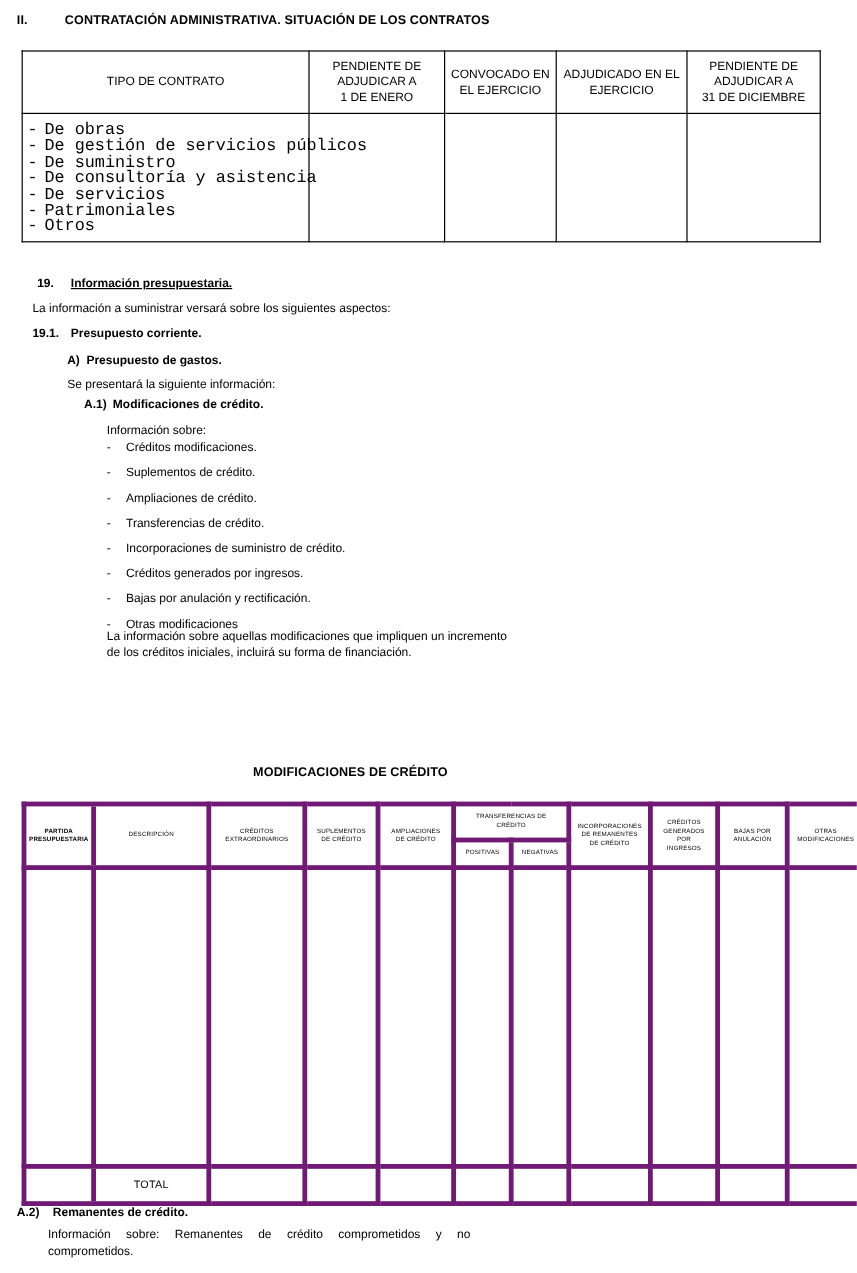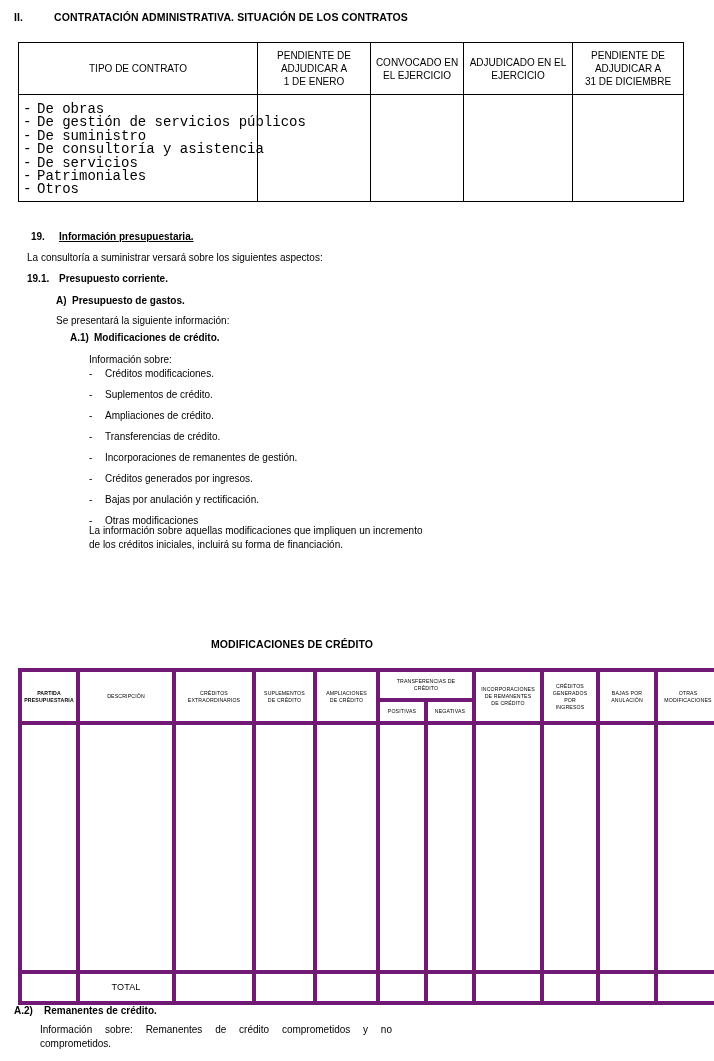--- a/index.html
+++ b/index.html
@@ -227,21 +227,21 @@
         <td></td>
         <td></td>
       </tr>
     </tbody>
   </table>
 
   <div class="blk h19">
     <span class="num">19.</span><span class="u">Información presupuestaria.</span>
   </div>
 
-  <div class="blk p19">La consultoría a suministrar versará sobre los siguientes aspectos:</div>
+  <div class="blk p19">La información a suministrar versará sobre los siguientes aspectos:</div>
 
   <div class="blk h191">
     <span class="num">19.1.</span><span>Presupuesto corriente.</span>
   </div>
 
   <div class="blk hA">
     <span class="num">A)</span><span>Presupuesto de gastos.</span>
   </div>
 
   <div class="blk pA">Se presentará la siguiente información:</div>
@@ -250,21 +250,21 @@
     <span class="num">A.1)</span><span>Modificaciones de crédito.</span>
   </div>
 
   <div class="blk pinfo">Información sobre:</div>
 
   <ul class="mod-list">
     <li>Créditos modificaciones.</li>
     <li>Suplementos de crédito.</li>
     <li>Ampliaciones de crédito.</li>
     <li>Transferencias de crédito.</li>
-    <li>Incorporaciones de remanentes de gestión.</li>
+    <li>Incorporaciones de suministro de crédito.</li>
     <li>Créditos generados por ingresos.</li>
     <li>Bajas por anulación y rectificación.</li>
     <li>Otras modificaciones</li>
   </ul>
 
   <div class="blk pfin">La información sobre aquellas modificaciones que impliquen un incremento de los créditos iniciales, incluirá su forma de financiación.</div>
 
   <div class="tbl2-title">MODIFICACIONES DE CRÉDITO</div>
 
   <table class="tbl2">

